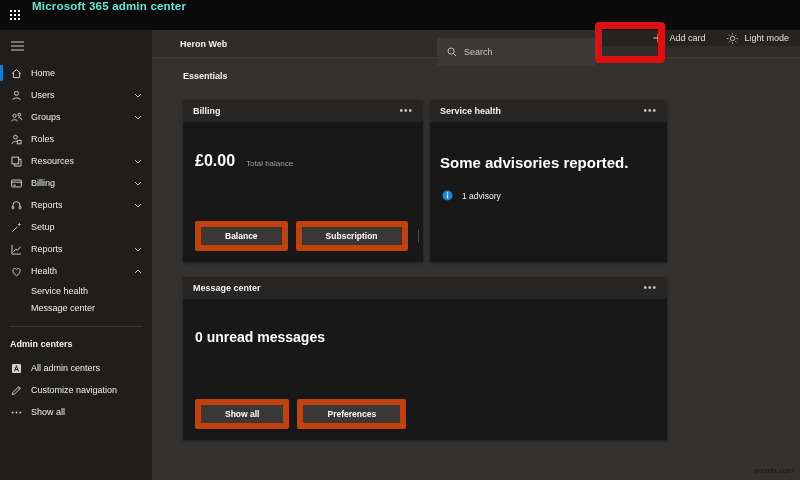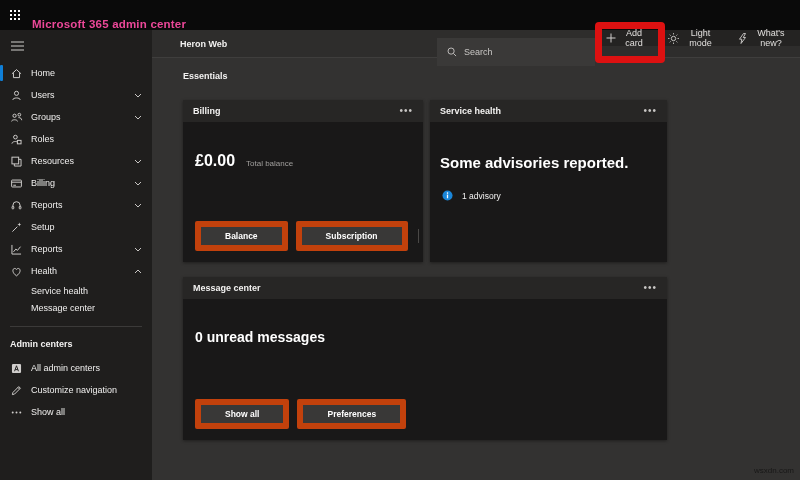--- a/index.html
+++ b/index.html
@@ -2,21 +2,21 @@
 <html style="--annot: #dd1111;"><head>
 <meta charset="utf-8">
 <style>
   * { margin:0; padding:0; box-sizing:border-box; }
   html,body { width:800px; height:480px; overflow:hidden; background:#0a0a0a;
     font-family:"Liberation Sans","DejaVu Sans",sans-serif; }
   .stage { position:relative; width:800px; height:480px; }
 
   
   .topbar { position:absolute; left:0; top:0; width:800px; height:30px; background:#0a0a0a;
-    display:flex; align-items:flex-end; color:#ec4899; }
+    display:flex; align-items:flex-start; color:#5eead4; }
   .waffle-btn { width:30px; height:30px; display:flex; align-items:center; justify-content:center;
     background:transparent; border:none; cursor:pointer; }
   .waffle { display:grid; grid-template-columns:repeat(3,2px); grid-template-rows:repeat(3,2px); gap:2px; }
   .waffle i { background:#fff; width:2px; height:2px; }
   .topbar-title { font-size:11.5px; font-weight:700; letter-spacing:.2px; margin-left:2px; }
 
   
   .sidebar { position:absolute; left:0; top:30px; width:152px; height:450px; background:#1f1e1d; color:#e1dfdd; }
   .hamburger { width:30px; height:24px; margin:4px 0 4px 2px; background:transparent; border:none;
     display:flex; align-items:center; justify-content:center; cursor:pointer; color:#d0cecc; }
@@ -304,28 +304,20 @@
       </button>
       <button class="tb-btn">
         <span class="tb-icon">
           <svg width="11" height="11" viewBox="0 0 12 12">
             <circle cx="6" cy="6" r="2.4" fill="none" stroke="currentColor"></circle>
             <path d="M6 0v1.6M6 10.4V12M0 6h1.6M10.4 6H12M1.8 1.8l1.1 1.1M9.1 9.1l1.1 1.1M10.2 1.8L9.1 2.9M2.9 9.1l-1.1 1.1" stroke="currentColor" stroke-width=".9"></path>
           </svg>
         </span>
         <span>Light mode</span>
       </button>
-      <button class="tb-btn">
-        <span class="tb-icon">
-          <svg width="9" height="11" viewBox="0 0 9 11">
-              <path d="M5.5.5L1.5 6.2h2.3L3 10.5l4.5-6H5.2L7.5.5z" fill="none" stroke="currentColor" stroke-width=".9" stroke-linejoin="round"></path>
-            </svg>
-        </span>
-        <span>What's new?</span>
-      </button>
     </div>
   </div>
 
   <div class="annotation-box"></div>
 
   <h2 class="section-title">Essentials</h2>
 
   <section class="card billing-card">
     <div class="card-head">
       <span class="card-title">Billing</span>

